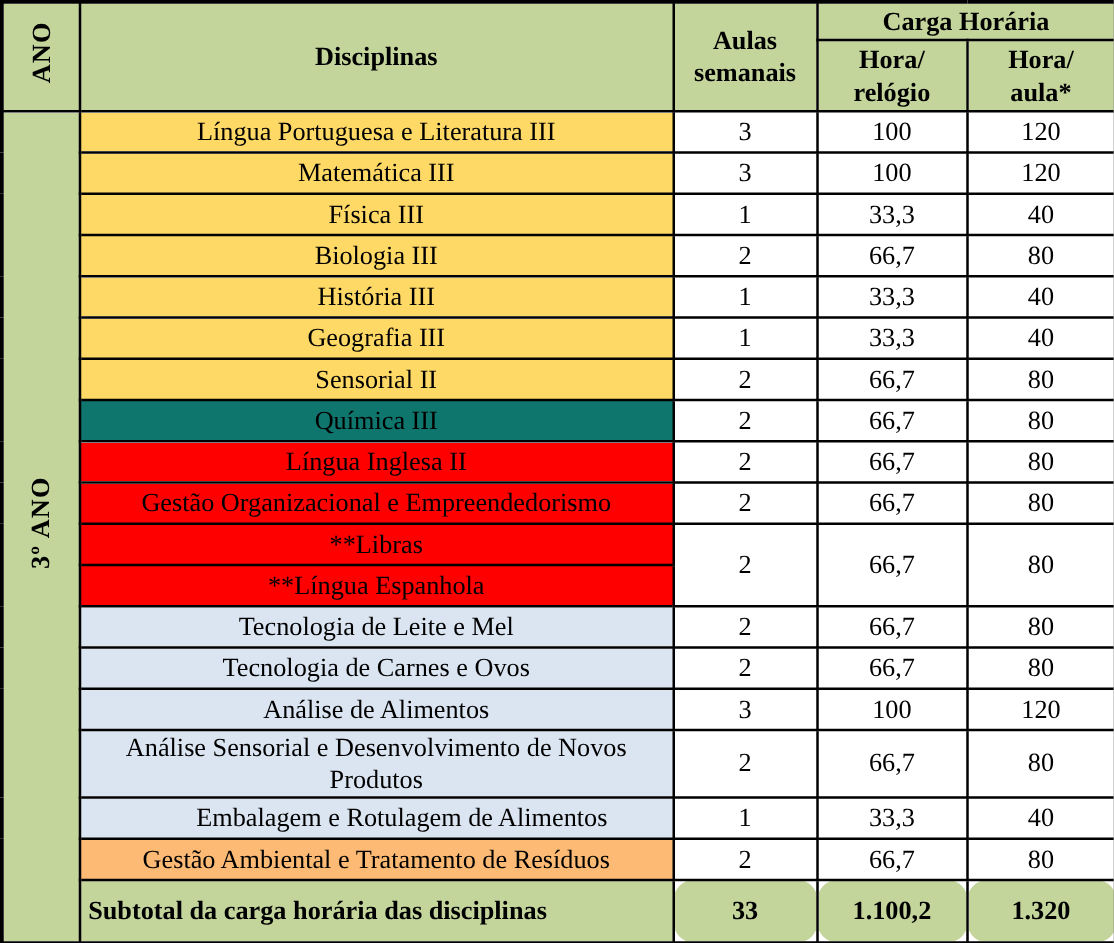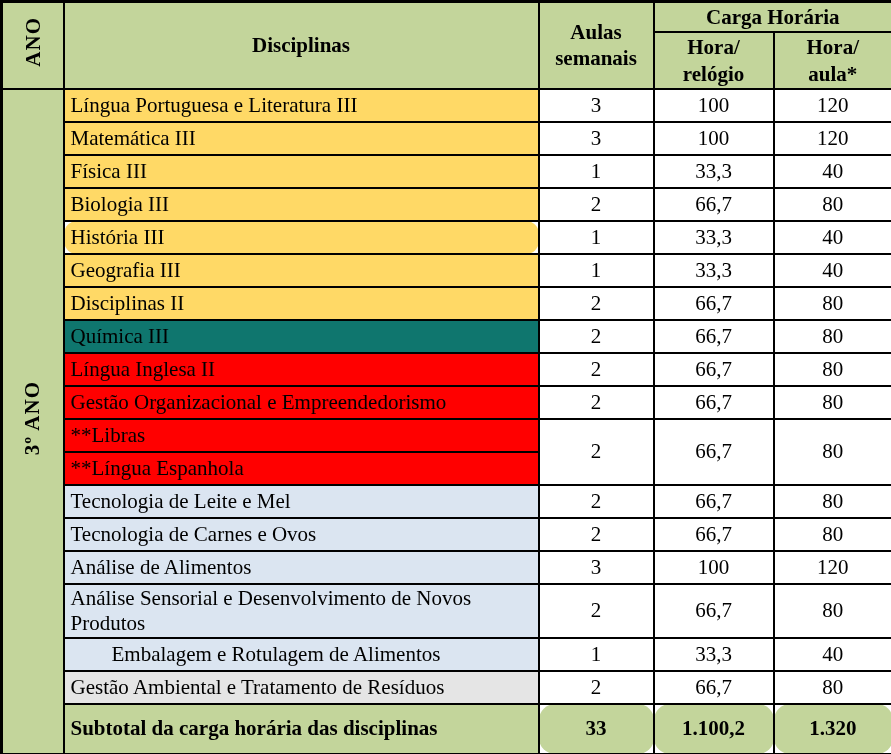--- a/index.html
+++ b/index.html
@@ -47,21 +47,21 @@
   }
   .vert {
     display: inline-block;
     writing-mode: vertical-rl;
     transform: rotate(180deg);
     font-weight: bold;
     white-space: nowrap;
     letter-spacing: 1px;
   }
   td.discipline {
-    text-align: left;
+    text-align: center;
     vertical-align: middle;
     padding: 1px 6px;
     line-height: 1.2;
   }
   td.num {
     background: #ffffff;
     text-align: center;
     vertical-align: middle;
   }
   tr.subtotal { height: 50px; font-family: Liberation Serif, serif; }
@@ -125,33 +125,33 @@
         <td class="num">33,3</td>
         <td class="num">40</td>
       </tr>
       <tr>
         <td class="discipline" style="background-color: rgb(255, 217, 102);">Biologia III</td>
         <td class="num">2</td>
         <td class="num">66,7</td>
         <td class="num">80</td>
       </tr>
       <tr>
-        <td class="discipline" style="background-color: rgb(255, 217, 102); border-radius: 13px;">História III</td>
+        <td class="discipline" style="background-color: rgb(255, 217, 102);">História III</td>
         <td class="num">1</td>
         <td class="num">33,3</td>
         <td class="num">40</td>
       </tr>
       <tr>
         <td class="discipline" style="background-color: rgb(255, 217, 102);">Geografia III</td>
         <td class="num">1</td>
         <td class="num">33,3</td>
         <td class="num">40</td>
       </tr>
       <tr>
-        <td class="discipline" style="background-color: rgb(255, 217, 102);">Disciplinas II</td>
+        <td class="discipline" style="background-color: rgb(255, 217, 102);">Sensorial II</td>
         <td class="num">2</td>
         <td class="num">66,7</td>
         <td class="num">80</td>
       </tr>
       <tr>
         <td class="discipline" style="background-color: #0f766e;">Química III</td>
         <td class="num">2</td>
         <td class="num">66,7</td>
         <td class="num">80</td>
       </tr>
@@ -200,21 +200,21 @@
         <td class="num">66,7</td>
         <td class="num">80</td>
       </tr>
       <tr>
         <td class="discipline" style="background-color: rgb(219, 229, 241); padding-left: 47px;">Embalagem e Rotulagem de Alimentos</td>
         <td class="num">1</td>
         <td class="num">33,3</td>
         <td class="num">40</td>
       </tr>
       <tr>
-        <td class="discipline" style="background-color: #e5e5e5; margin-left: 40px;">Gestão Ambiental e Tratamento de Resíduos</td>
+        <td class="discipline" style="background-color: #fdba74; margin-left: 40px;">Gestão Ambiental e Tratamento de Resíduos</td>
         <td class="num">2</td>
         <td class="num">66,7</td>
         <td class="num">80</td>
       </tr>
       <tr class="subtotal">
       <td class="label">Subtotal da carga horária das disciplinas</td>
       <td class="num-cell">33</td>
       <td class="num-cell">1.100,2</td>
       <td class="num-cell">1.320</td>
     </tr>

